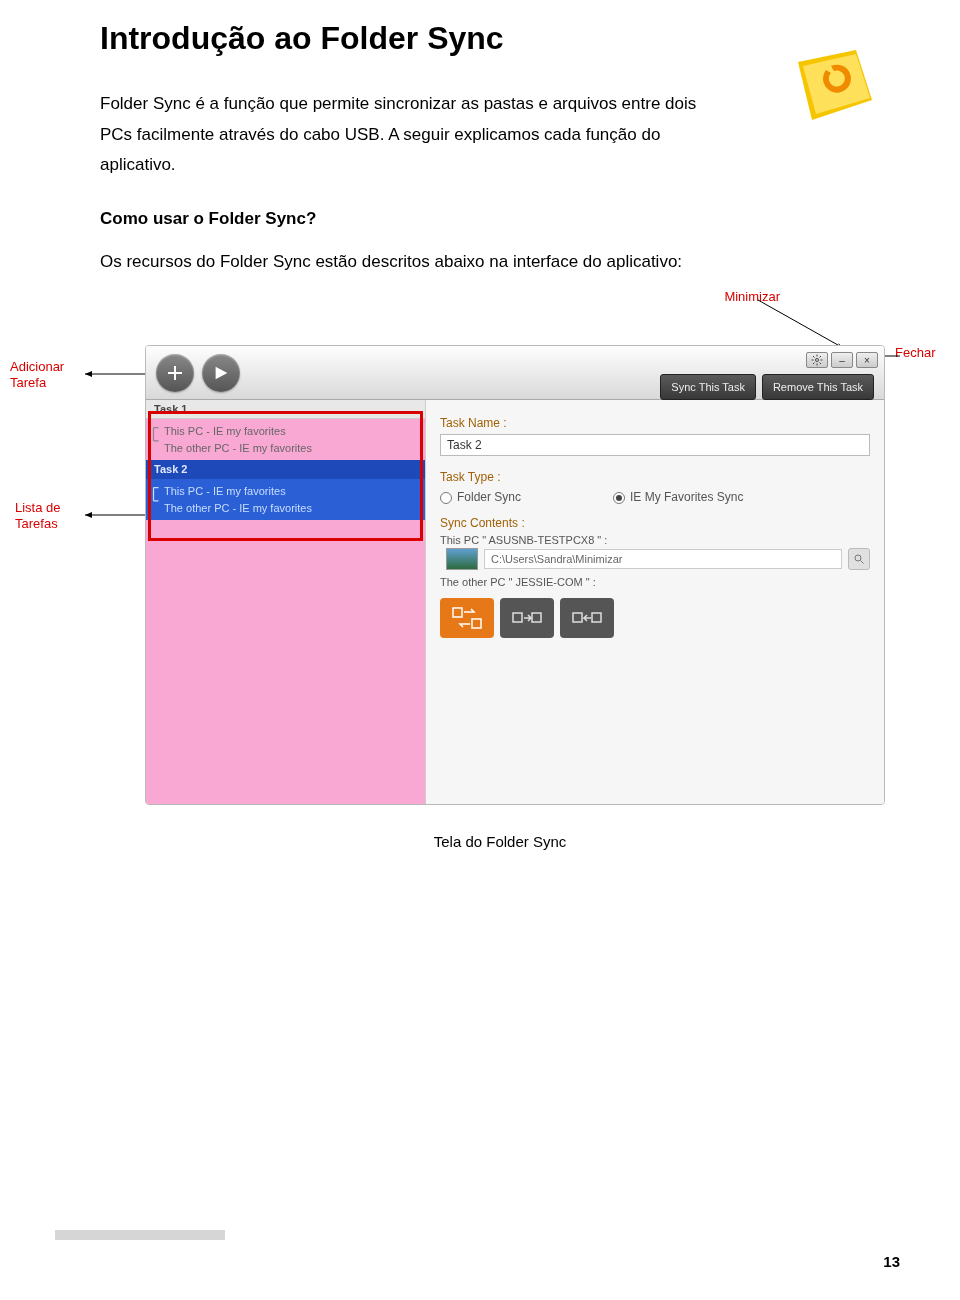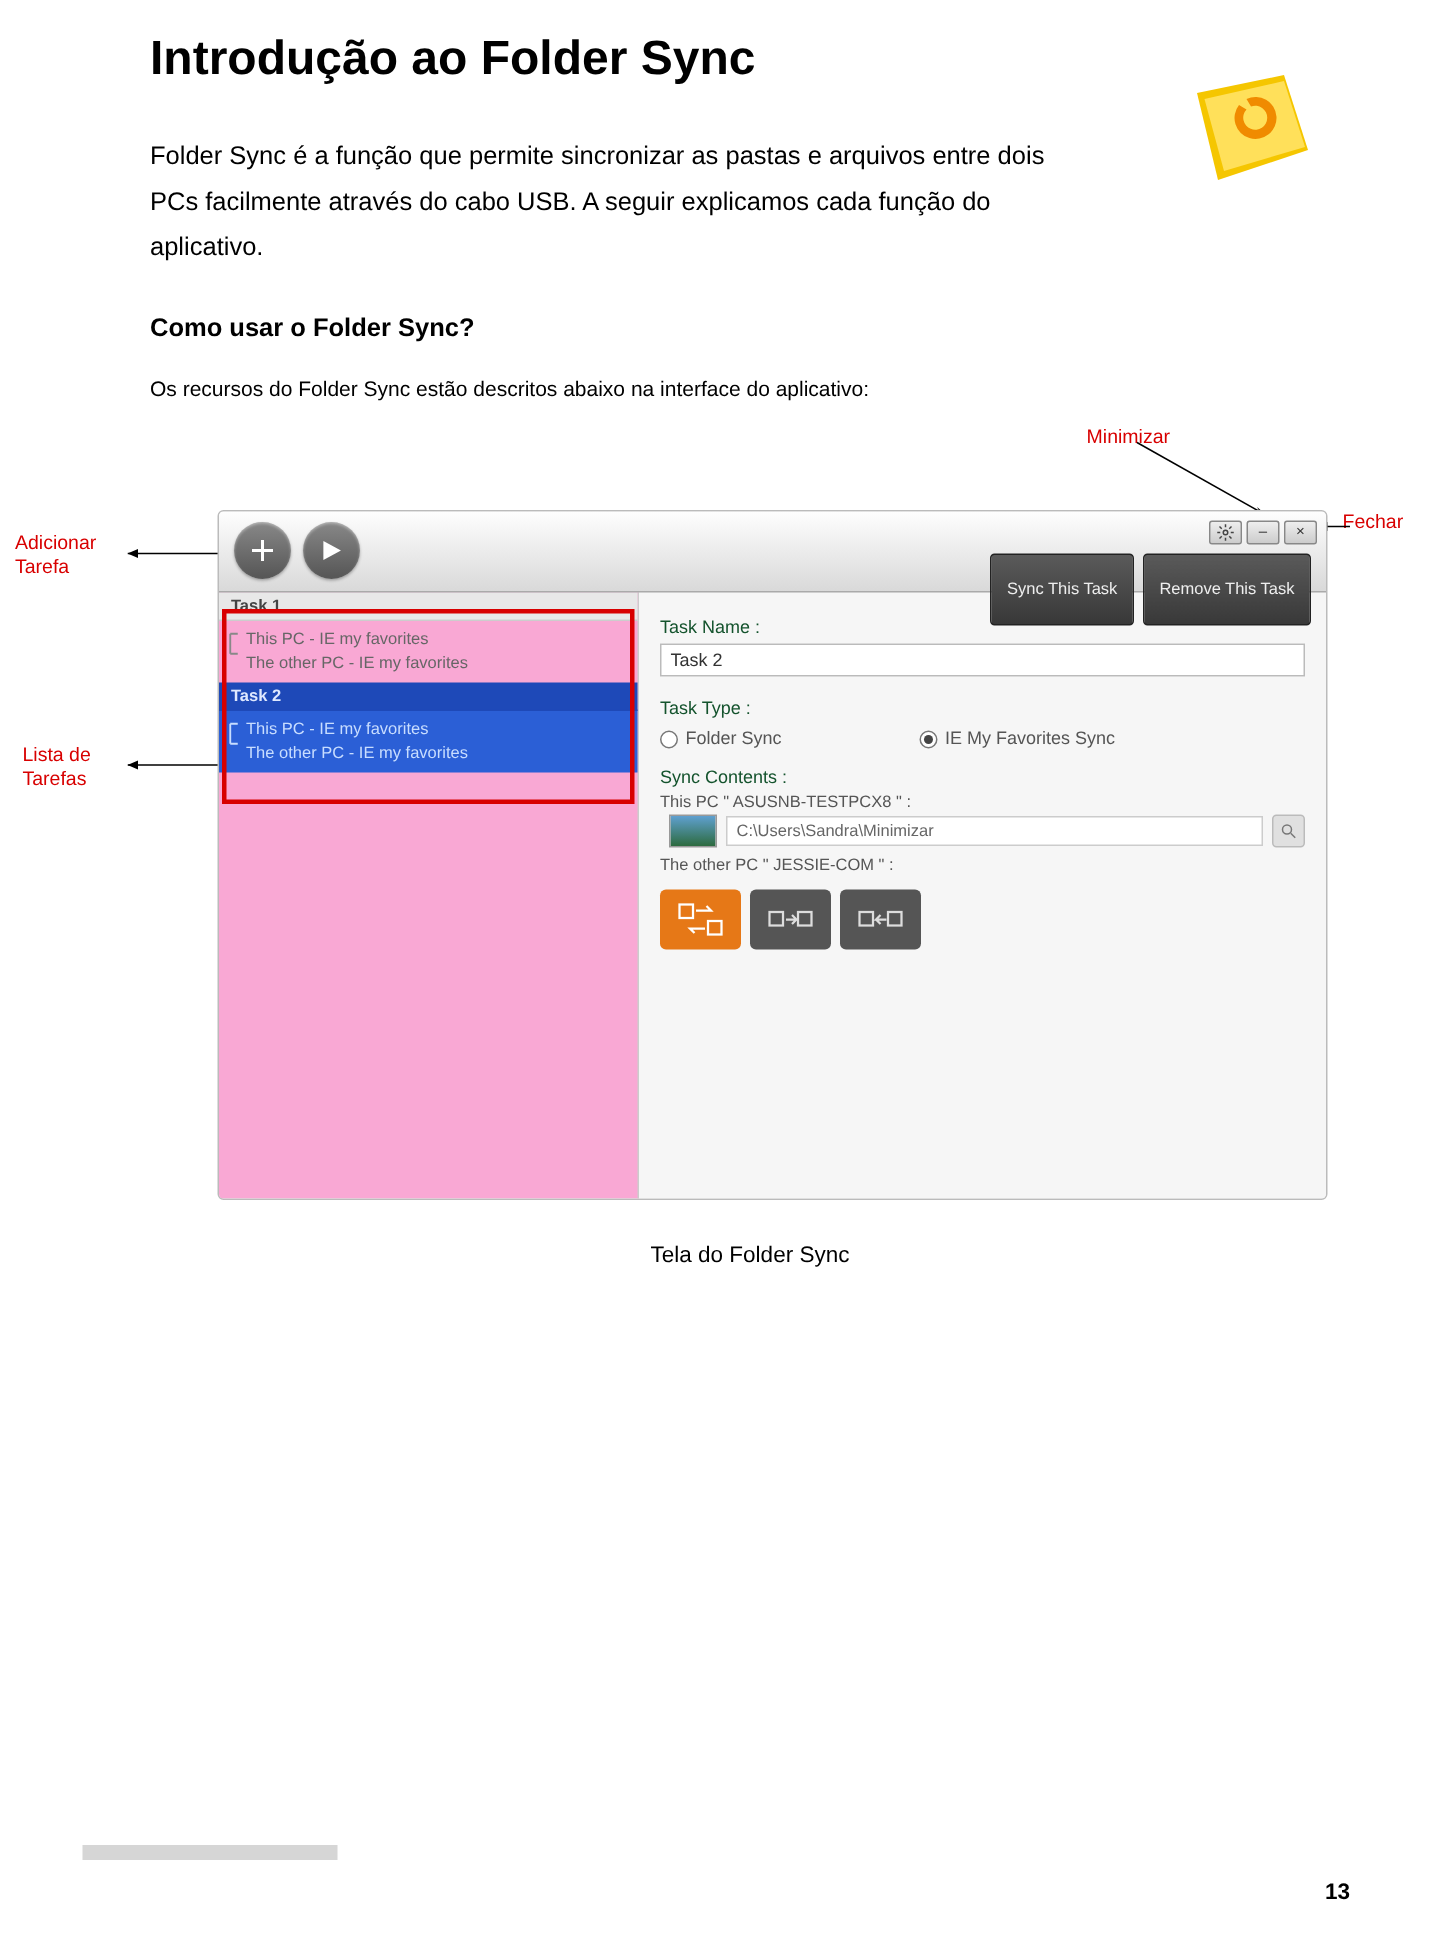--- a/index.html
+++ b/index.html
@@ -22,21 +22,21 @@
     line-height: 1.8;
     max-width: 620px;
     margin-bottom: 28px;
   }
   .subhead {
     font-size: 17px;
     font-weight: bold;
     margin-bottom: 18px;
   }
   .body-line {
-    font-size: 14px;
+    font-size: 17px;
     line-height: 1.8;
   }
   .logo-icon {
     position: absolute;
     right: 80px;
     top: 40px;
   }
   .minimizar-wrap {
     text-align: right;
     padding-right: 120px;
@@ -115,21 +115,21 @@
     position: absolute;
     right: 10px;
     top: 28px;
     display: flex;
     gap: 6px;
   }
   .dark-btn {
     background: linear-gradient(#5a5a5a,#383838);
     color: #eee;
     font-size: 11px;
-    padding: 17px 10px;
+    padding: 6px 10px;
     border-radius: 3px;
     border: 1px solid #222;
   }
   .fs-body {
     display: flex;
     height: calc(100% - 54px);
   }
   .fs-sidebar {
     width: 280px;
     background: #f9a8d4;
@@ -161,21 +161,21 @@
     width: 14px;
     height: 20px;
   }
   .fs-main {
     flex: 1;
     padding: 10px 14px;
     background: #f6f6f6;
   }
   .fs-label {
     font-size: 12px;
-    color: #14532d;
+    color: #a16207;
     margin-bottom: 4px;
     margin-top: 6px;
   }
   .fs-input {
     width: 100%;
     border: 1px solid #bbb;
     background: #fff;
     padding: 3px 6px;
     font-size: 12px;
     color: #333;

